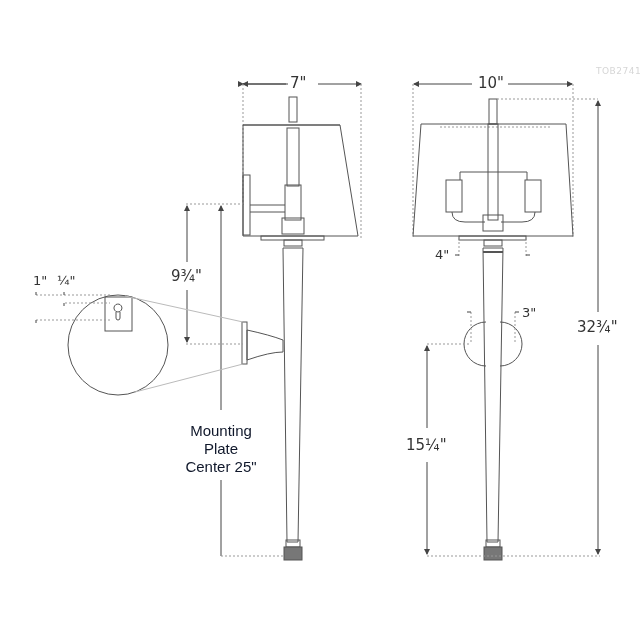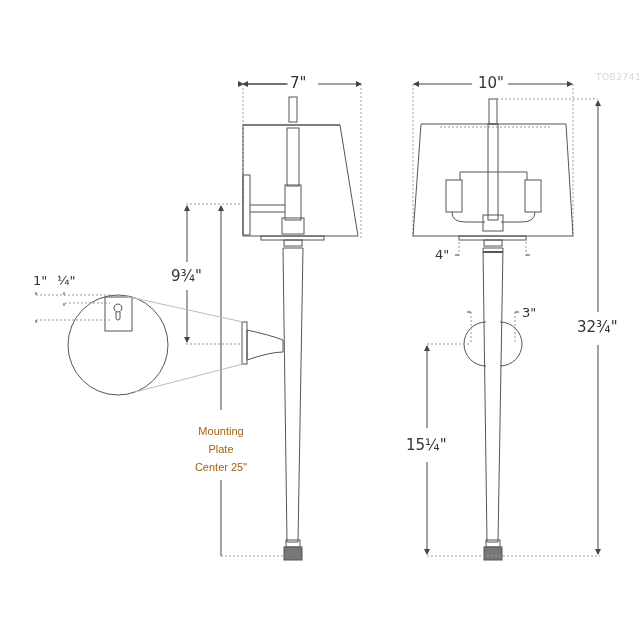--- a/index.html
+++ b/index.html
@@ -2,26 +2,26 @@
 <html><head>
 <meta charset="utf-8">
 <style>
   html, body { margin:0; padding:0; background:#ffffff; }
   body { width:640px; height:640px; position:relative; overflow:hidden; font-family:"Liberation Sans", sans-serif; }
   svg { position:absolute; left:0; top:0; }
   .lbl { position:absolute; color:#333; font-family:"DejaVu Sans", sans-serif; white-space:nowrap; line-height:1; }
   .big { font-size:15px; }
   .mid { font-size:13px; }
   .wm { position:absolute; font-size:9px; color:#d6d6d6; font-family:"DejaVu Sans", sans-serif; letter-spacing:0.5px; }
-  .mount { position:absolute; font-size:11px; color:#a16207; text-align:center; line-height:18px; font-family:"Liberation Sans", sans-serif; }
+  .mount { position:absolute; font-size:15px; color:#0f172a; text-align:center; line-height:18px; font-family:"Liberation Sans", sans-serif; }
 </style>
 </head>
 <body>
 
-<div class="wm" style="left:596px; top:72px;">TOB2741</div>
+<div class="wm" style="left:596px; top:66px;">TOB2741</div>
 
 <svg width="640" height="640" viewBox="0 0 640 640">
   <defs>
     <marker id="ah" markerWidth="6" markerHeight="6" refX="5" refY="3" orient="auto">
       <path d="M0,0 L6,3 L0,6 z" fill="#444"></path>
     </marker>
   </defs>
 
   <g stroke="#555" fill="none" stroke-width="1">
 

